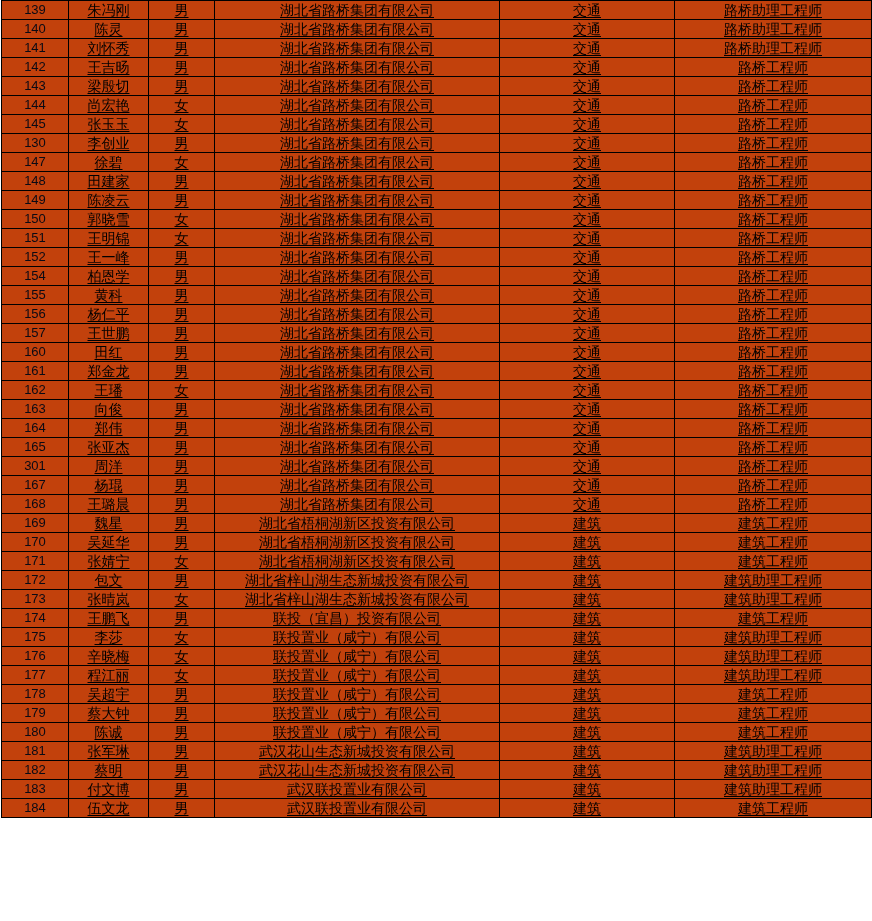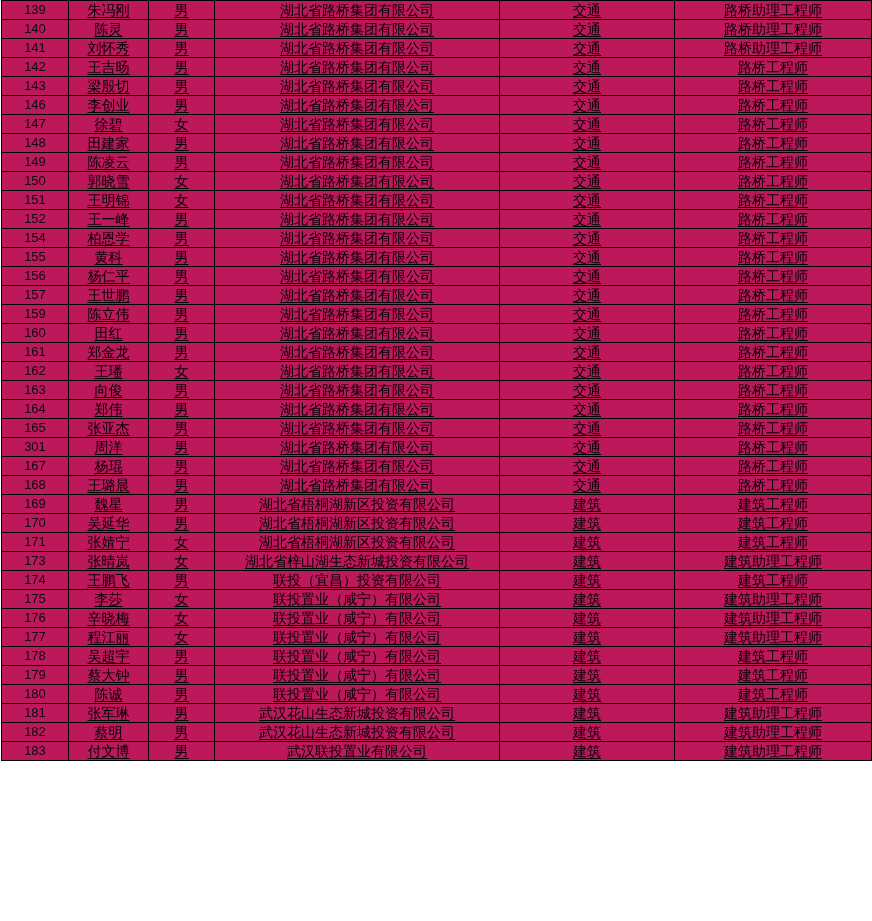--- a/index.html
+++ b/index.html
@@ -8,21 +8,21 @@
     background: #ffffff;
     width: 872px;
     height: 921px;
     overflow: hidden;
   }
   table.roster {
     border-collapse: collapse;
     table-layout: fixed;
     width: 870px;
     margin: 0 4px 0 1px;
-    background: #be185d;
+    background: #c2410c;
   }
   table.roster td {
     border: 1px solid #000000;
     height: 18px;
     padding: 0;
     text-align: center;
     vertical-align: middle;
     color: #000000;
     font-family: "Liberation Sans", "DejaVu Sans", sans-serif;
     font-size: 14px;
@@ -87,21 +87,37 @@
       </tr>
       <tr>
         <td class="num">143</td>
         <td class="cjk">梁殷切</td>
         <td class="cjk">男</td>
         <td class="cjk">湖北省路桥集团有限公司</td>
         <td class="cjk">交通</td>
         <td class="cjk">路桥工程师</td>
       </tr>
       <tr>
-        <td class="num">146</td>
+        <td class="num">144</td>
+        <td class="cjk">尚宏艳</td>
+        <td class="cjk">女</td>
+        <td class="cjk">湖北省路桥集团有限公司</td>
+        <td class="cjk">交通</td>
+        <td class="cjk">路桥工程师</td>
+      </tr>
+      <tr>
+        <td class="num">145</td>
+        <td class="cjk">张玉玉</td>
+        <td class="cjk">女</td>
+        <td class="cjk">湖北省路桥集团有限公司</td>
+        <td class="cjk">交通</td>
+        <td class="cjk">路桥工程师</td>
+      </tr>
+      <tr>
+        <td class="num">130</td>
         <td class="cjk">李创业</td>
         <td class="cjk">男</td>
         <td class="cjk">湖北省路桥集团有限公司</td>
         <td class="cjk">交通</td>
         <td class="cjk">路桥工程师</td>
       </tr>
       <tr>
         <td class="num">147</td>
         <td class="cjk">徐碧</td>
         <td class="cjk">女</td>
@@ -175,28 +191,20 @@
       </tr>
       <tr>
         <td class="num">157</td>
         <td class="cjk">王世鹏</td>
         <td class="cjk">男</td>
         <td class="cjk">湖北省路桥集团有限公司</td>
         <td class="cjk">交通</td>
         <td class="cjk">路桥工程师</td>
       </tr>
       <tr>
-        <td class="num">159</td>
-        <td class="cjk">陈立伟</td>
-        <td class="cjk">男</td>
-        <td class="cjk">湖北省路桥集团有限公司</td>
-        <td class="cjk">交通</td>
-        <td class="cjk">路桥工程师</td>
-      </tr>
-      <tr>
         <td class="num">160</td>
         <td class="cjk">田红</td>
         <td class="cjk">男</td>
         <td class="cjk">湖北省路桥集团有限公司</td>
         <td class="cjk">交通</td>
         <td class="cjk">路桥工程师</td>
       </tr>
       <tr>
         <td class="num">161</td>
         <td class="cjk">郑金龙</td>
@@ -279,20 +287,28 @@
       </tr>
       <tr>
         <td class="num">171</td>
         <td class="cjk">张婧宁</td>
         <td class="cjk">女</td>
         <td class="cjk">湖北省梧桐湖新区投资有限公司</td>
         <td class="cjk">建筑</td>
         <td class="cjk">建筑工程师</td>
       </tr>
       <tr>
+        <td class="num">172</td>
+        <td class="cjk">包文</td>
+        <td class="cjk">男</td>
+        <td class="cjk">湖北省梓山湖生态新城投资有限公司</td>
+        <td class="cjk">建筑</td>
+        <td class="cjk">建筑助理工程师</td>
+      </tr>
+      <tr>
         <td class="num">173</td>
         <td class="cjk">张晴岚</td>
         <td class="cjk">女</td>
         <td class="cjk">湖北省梓山湖生态新城投资有限公司</td>
         <td class="cjk">建筑</td>
         <td class="cjk">建筑助理工程师</td>
       </tr>
       <tr>
         <td class="num">174</td>
         <td class="cjk">王鹏飞</td>
@@ -365,15 +381,23 @@
         <td class="cjk">建筑</td>
         <td class="cjk">建筑助理工程师</td>
       </tr>
       <tr>
         <td class="num">183</td>
         <td class="cjk">付文博</td>
         <td class="cjk">男</td>
         <td class="cjk">武汉联投置业有限公司</td>
         <td class="cjk">建筑</td>
         <td class="cjk">建筑助理工程师</td>
+      </tr>
+      <tr>
+        <td class="num">184</td>
+        <td class="cjk">伍文龙</td>
+        <td class="cjk">男</td>
+        <td class="cjk">武汉联投置业有限公司</td>
+        <td class="cjk">建筑</td>
+        <td class="cjk">建筑工程师</td>
       </tr>
     </tbody>
 </table>
 
 </body></html>

